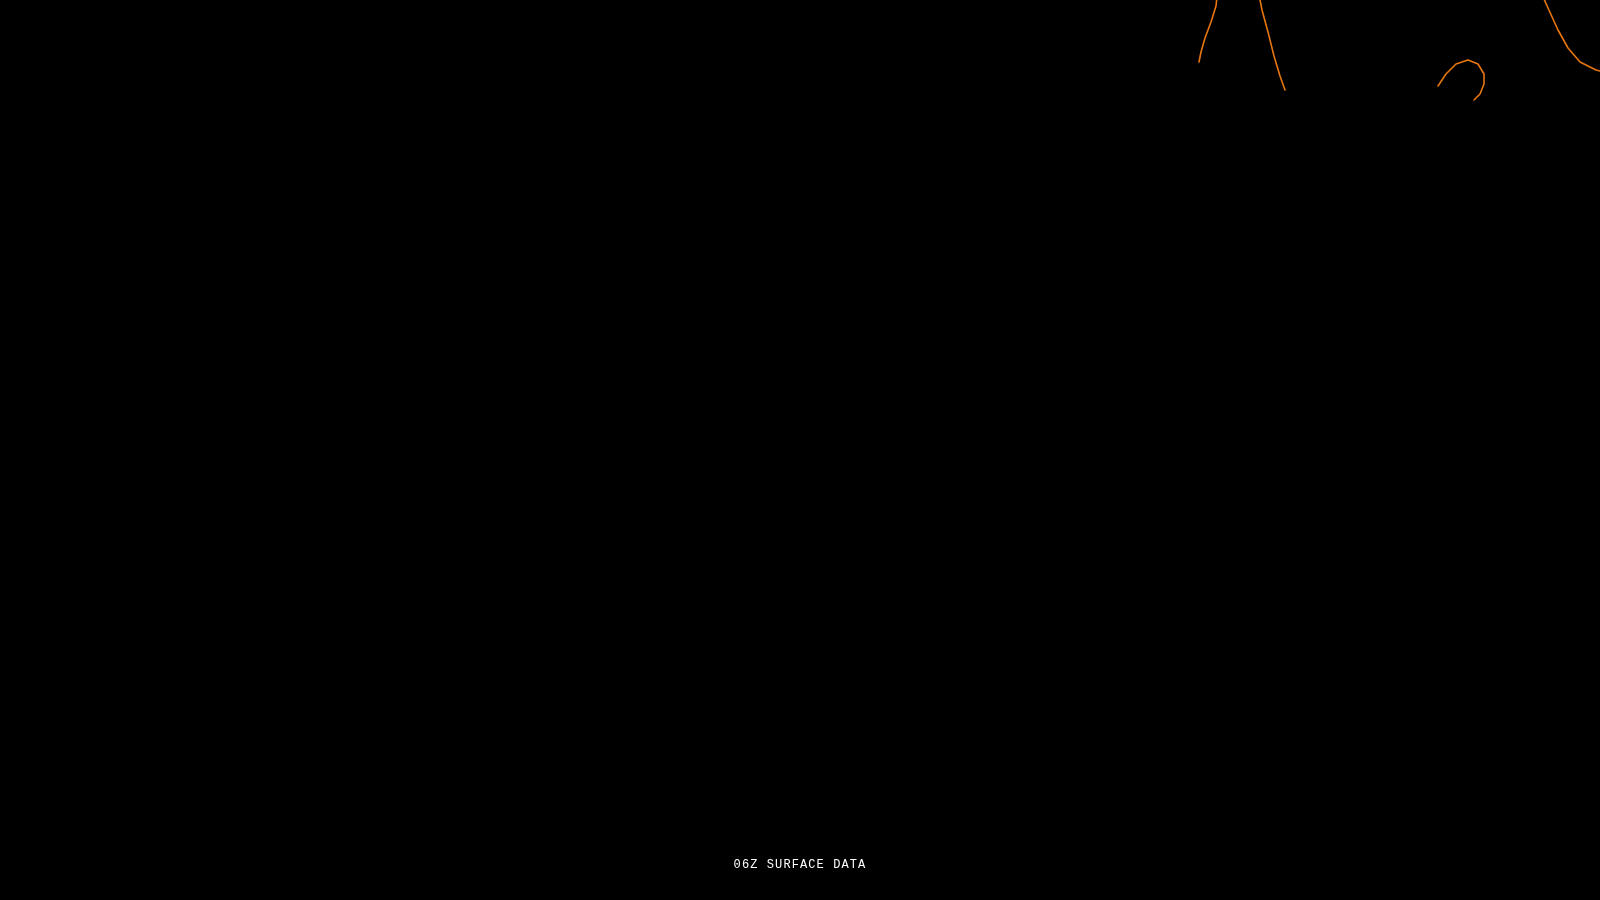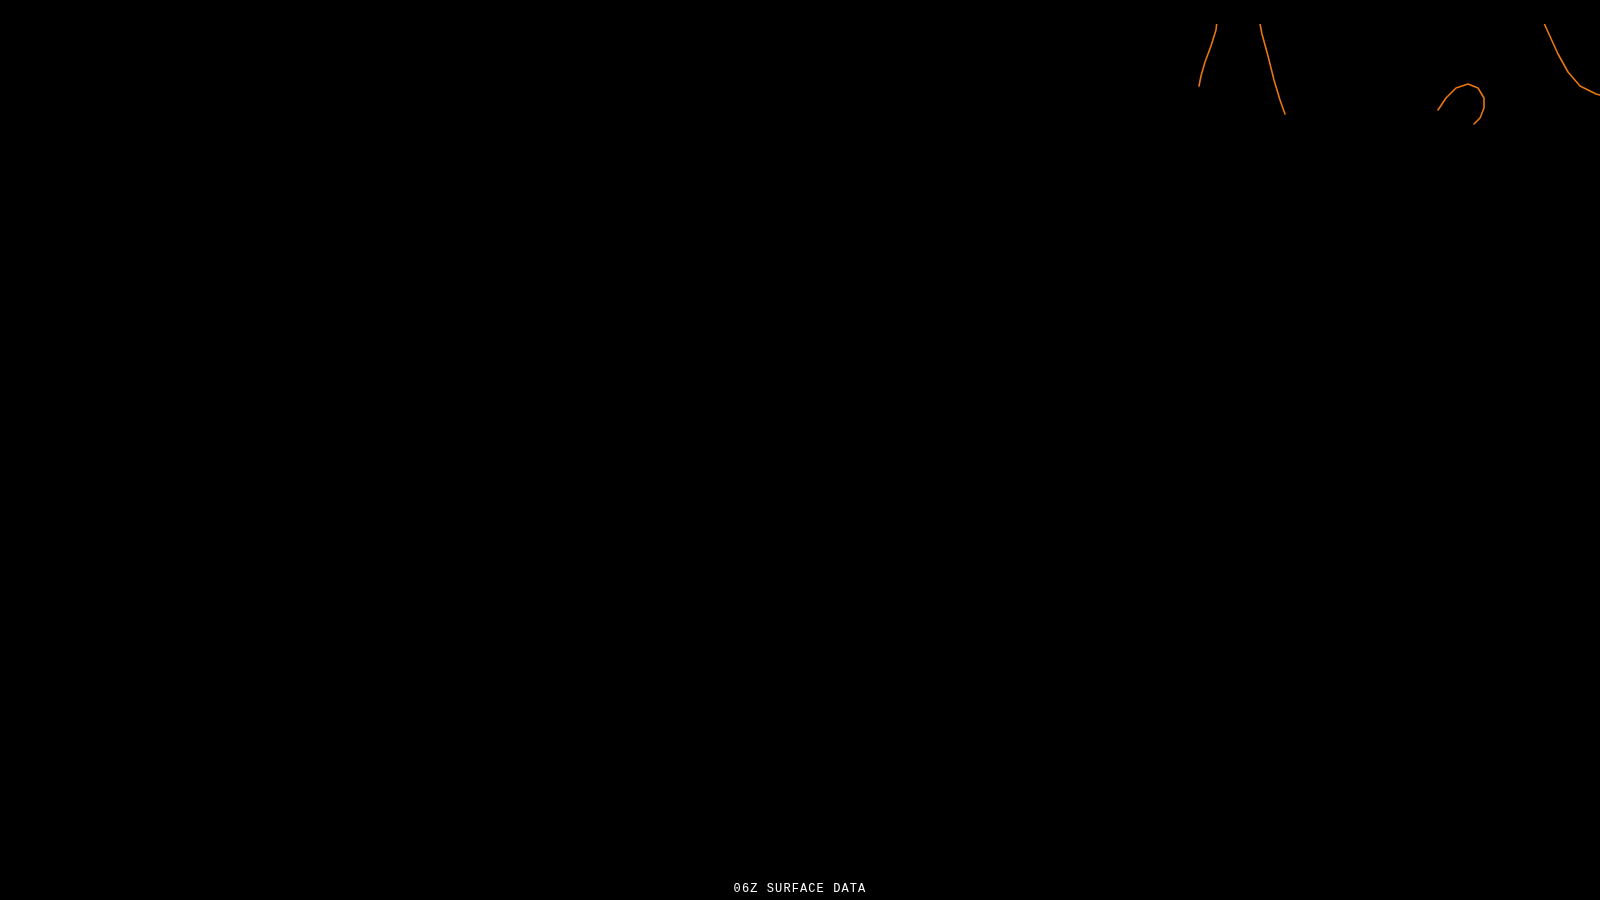--- a/index.html
+++ b/index.html
@@ -11,21 +11,20 @@
     width: 1600px;
     height: 900px;
     overflow: hidden;
     font-family: "Liberation Mono", "DejaVu Sans Mono", monospace;
   }
   #map-canvas {
     position: relative;
     width: 1600px;
     height: 632px;
     background: #000000;
-    margin-top: 24px;
   }
   #contour-layer {
     position: absolute;
     top: 0;
     left: 0;
     width: 1600px;
     height: 900px;
     display: block;
   }
   #caption {

